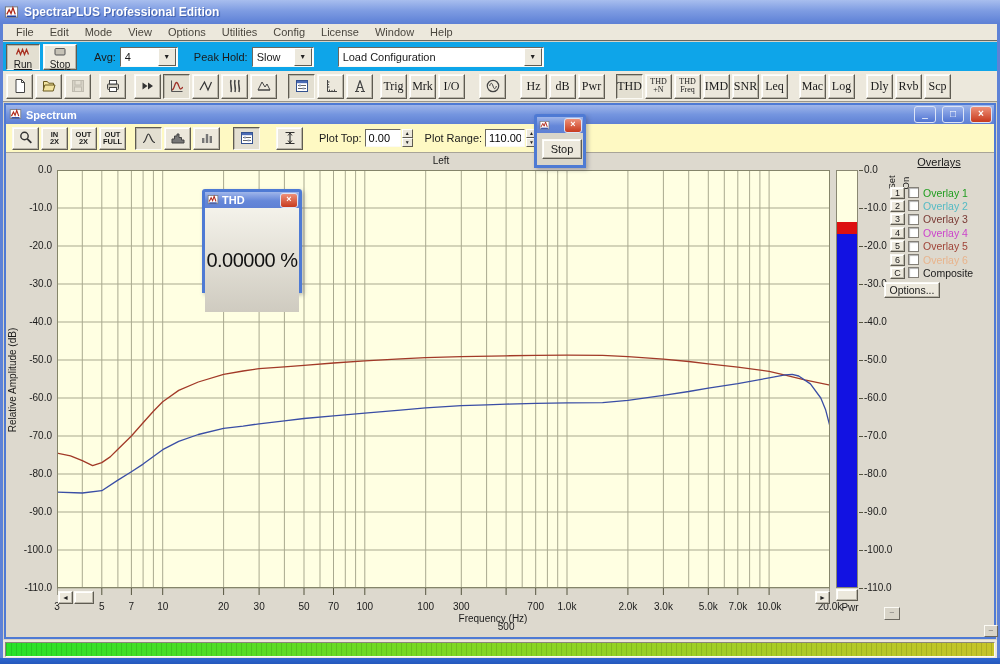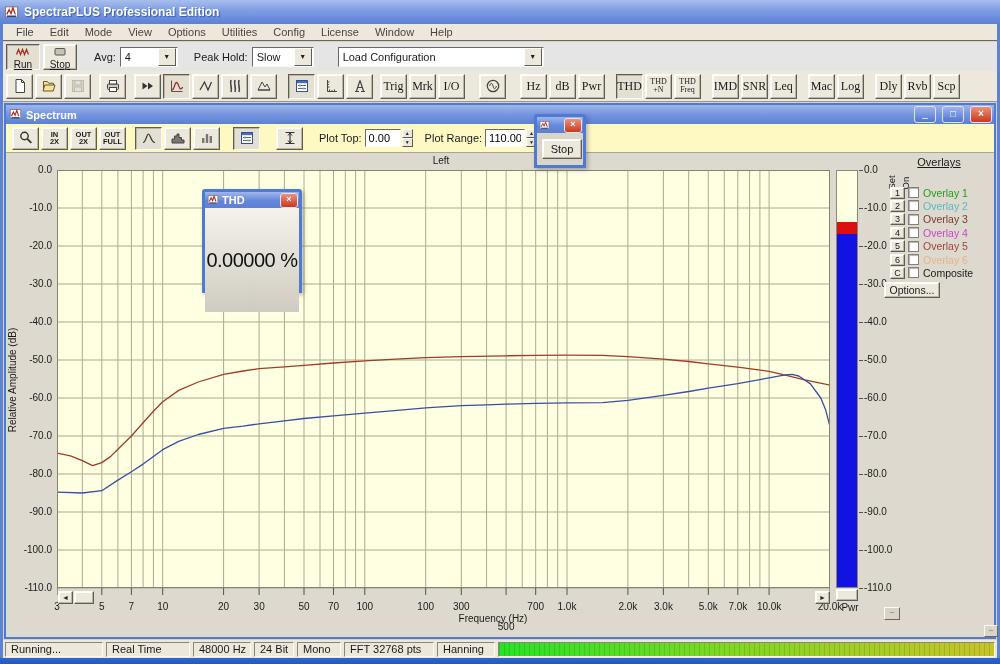--- a/index.html
+++ b/index.html
@@ -11,21 +11,21 @@
     background:linear-gradient(#A8BEEE,#7E9CE2 45%,#6587D9 85%,#5E80D4);
     display:flex;align-items:center;gap:5px;padding-left:4px;box-sizing:border-box}
   #titlebar .t{color:#fff;font-weight:bold;font-size:12px;text-shadow:1px 1px 1px #3A5AA8}
   #frame-l{left:0;top:24px;width:3px;height:634px;background:#5E82D6}
   #frame-r{left:997px;top:24px;width:3px;height:634px;background:#5E82D6}
   #frame-b{left:0;top:658px;width:1000px;height:6px;background:linear-gradient(#2E66D0,#2458BC)}
   
   #menubar{left:3px;top:24px;width:994px;height:17px;background:#ECE8DC;border-bottom:1px solid #6B6860;
     display:flex;align-items:center;gap:0;padding-left:5px;box-sizing:border-box}
   .menu-item{padding:1px 8px;color:#4A463E}
-  #toolbar1{left:3px;top:42px;width:994px;height:29px;background:#e5e5e5;display:flex;align-items:center;box-sizing:border-box;padding-left:3px}
+  #toolbar1{left:3px;top:42px;width:994px;height:29px;background:#0ea5e9;display:flex;align-items:center;box-sizing:border-box;padding-left:3px}
   #toolbar2{left:3px;top:71px;width:994px;height:31px;background:#ECE8DC;border-bottom:1px solid #9A968A;
     display:flex;align-items:center;box-sizing:border-box;padding-left:3px}
   .btn3d{background:#ECE8DC;border:1px solid;border-color:#FBFAF4 #5F5C52 #5F5C52 #FBFAF4;
     box-shadow:inset -1px -1px 0 #B9B5A9,inset 1px 1px 0 #FFFFFF;
     display:flex;align-items:center;justify-content:center;box-sizing:border-box}
   .btn3d.pressed{border-color:#5F5C52 #FBFAF4 #FBFAF4 #5F5C52;box-shadow:inset 1px 1px 0 #B9B5A9;background:#E3DFD1}
   .tb-btn{width:27px;height:25px;margin-right:2px}
   .txt-btn{font-family:"Liberation Serif",serif;font-size:12px}
   .two-line{font-family:"Liberation Serif",serif;font-size:8px;line-height:8px;text-align:center}
   .cmd-btn{width:34px;height:26px;margin-right:3px;flex-direction:column;line-height:10px}
@@ -288,21 +288,21 @@
     </div>
     <div class="btn3d tb-btn pressed" style="margin-left: 9px;">
       <span class="txt-btn">THD</span>
     </div>
     <div class="btn3d tb-btn">
       <span class="two-line">THD<br>+N</span>
     </div>
     <div class="btn3d tb-btn">
       <span class="two-line">THD<br>Freq</span>
     </div>
-    <div class="btn3d tb-btn" style="margin-left: 9px;">
+    <div class="btn3d tb-btn" style="">
       <span class="txt-btn">IMD</span>
     </div>
     <div class="btn3d tb-btn">
       <span class="txt-btn">SNR</span>
     </div>
     <div class="btn3d tb-btn">
       <span class="txt-btn">Leq</span>
     </div>
     <div class="btn3d tb-btn" style="margin-left: 9px;">
       <span class="txt-btn">Mac</span>
@@ -646,25 +646,16 @@
       </span>
     <span class="t"></span>
     <span class="win-btn close">×</span>
   </div>
   <div id="stop-body">
     <div class="btn3d" id="stop-btn">Stop</div>
   </div>
 </div>
 
 <div class="abs" id="statusbar">
-  <span id="status-panels" style="display:flex">
-      <div class="st-panel" style="width: 98px;">Running...</div>
-      <div class="st-panel" style="width: 84px;">Real Time</div>
-      <div class="st-panel" style="width: 58px;">48000 Hz</div>
-      <div class="st-panel" style="width: 40px;">24 Bit</div>
-      <div class="st-panel" style="width: 44px;">Mono</div>
-      <div class="st-panel" style="width: 90px;">FFT 32768 pts</div>
-      <div class="st-panel" style="width: 58px;">Hanning</div>
-    </span>
   <div id="progress">
       <div class="fill"></div>
     </div>
 </div>
 
 </body></html>

